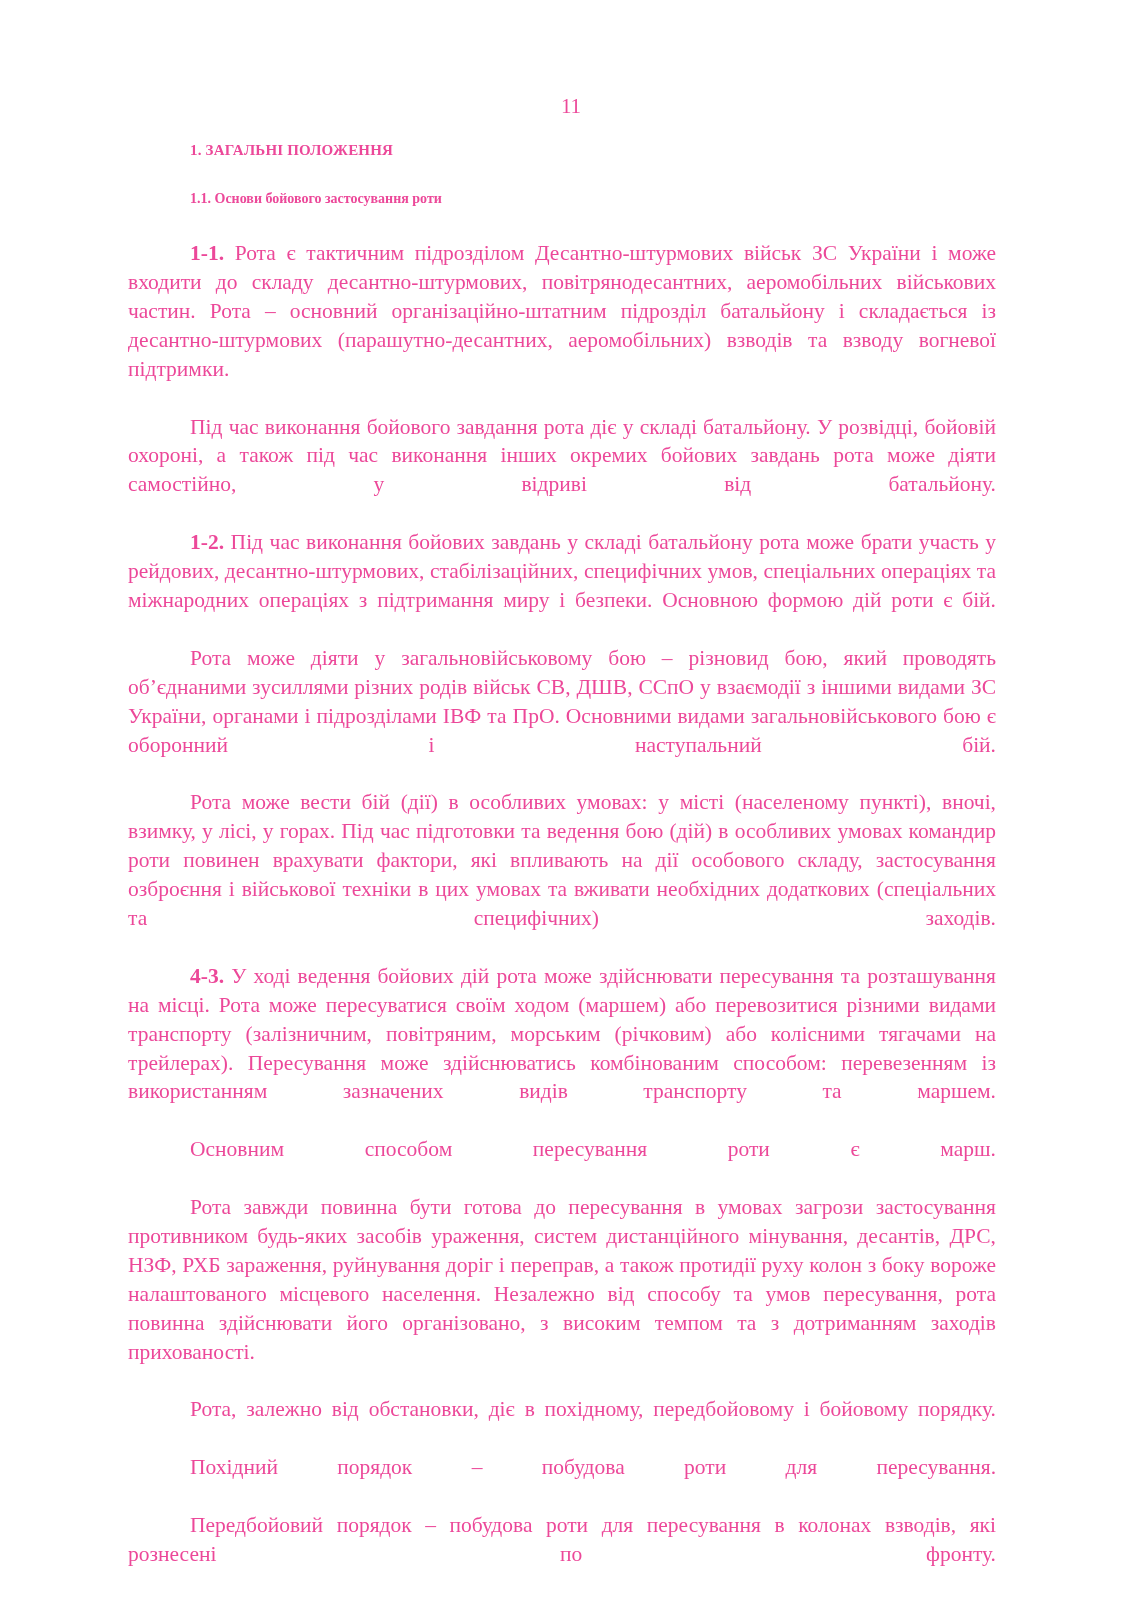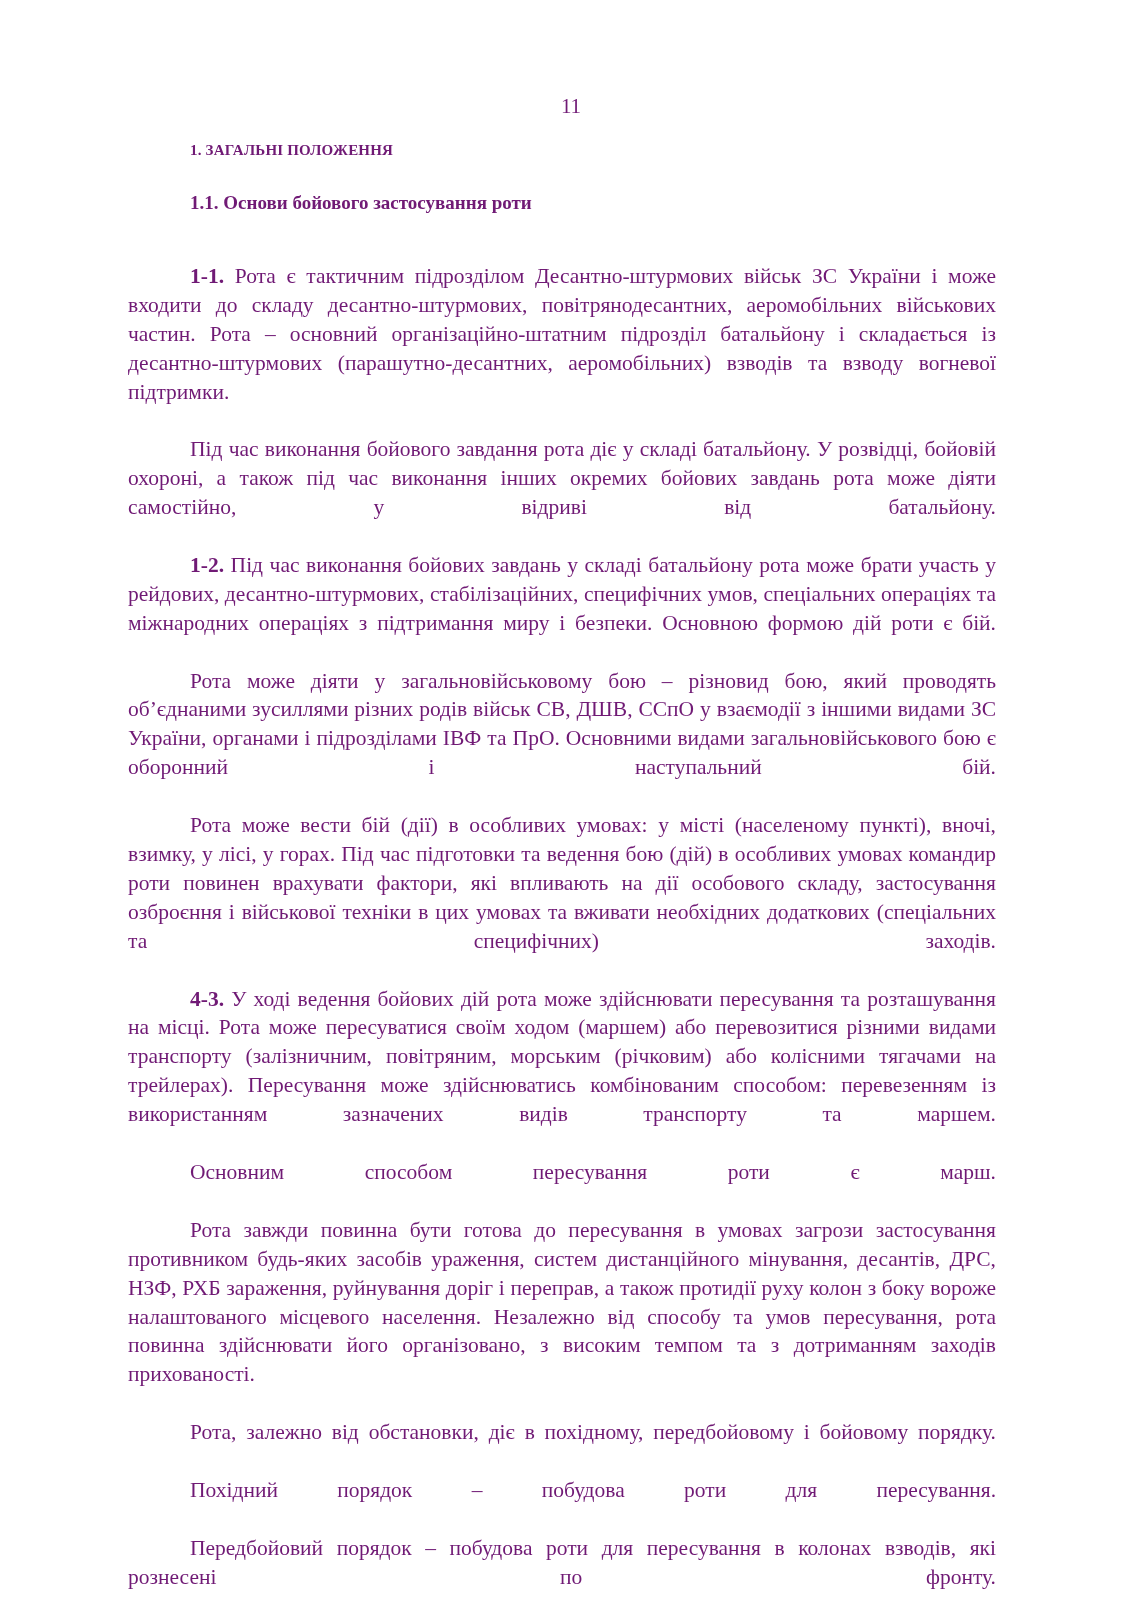--- a/index.html
+++ b/index.html
@@ -8,21 +8,21 @@
     background: #ffffff;
   }
   .page {
     width: 1142px;
     height: 1615px;
     margin: 0 auto;
     background: #ffffff;
     position: relative;
     box-sizing: border-box;
     font-family: "Liberation Serif", "DejaVu Serif", serif;
-    color: #701a75;
+    color: #ec4899;
   }
   .page-number {
     position: absolute;
     top: 96px;
     left: 0;
     width: 100%;
     text-align: center;
     font-size: 21px;
     line-height: 1;
   }
@@ -35,38 +35,38 @@
   h1.section-title {
     font-size: 15px;
     font-weight: bold;
     margin: 0 0 0 0;
     padding: 0;
     text-indent: 62px;
     letter-spacing: 0.2px;
     line-height: 1.35;
   }
   h2.subsection-title {
-    font-size: 19px;
+    font-size: 14px;
     font-weight: bold;
     margin: 30px 0 0 0;
     padding: 0;
     text-indent: 62px;
     line-height: 1.35;
   }
   p.para {
     font-size: 21.5px;
     margin: 0;
     padding: 0;
     text-align: justify;
     text-indent: 62px;
     line-height: 1.345;
     hyphens: none;
   }
   p.first-body {
-    margin-top: 46px;
+    margin-top: 30px;
   }
   .num {
     font-weight: bold;
   }
   .ital {
   }
   
   p.para::after {
     content: "";
     display: inline-block;

